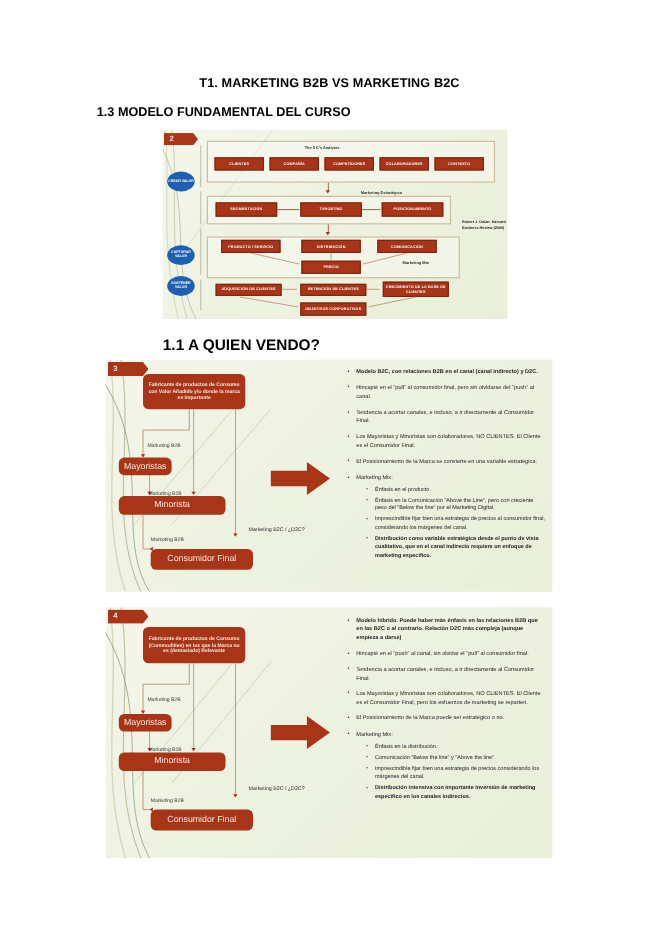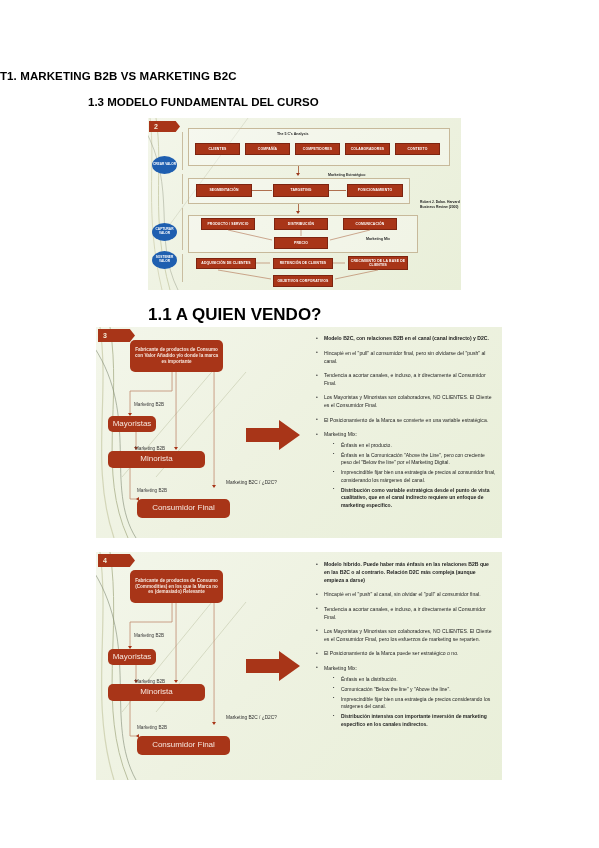--- a/index.html
+++ b/index.html
@@ -14,37 +14,37 @@
     color: #000;
     overflow: hidden;
     position: relative;
   }
 
   
   .doc-title {
     position: absolute;
     left: 0; right: 0;
     top: 70px;
-    text-align: left;
+    text-align: center;
     font-size: 11.5px;
     font-weight: bold;
     letter-spacing: .1px;
   }
   .sec-heading {
     position: absolute;
     left: 88px;
     top: 96px;
     font-size: 11.5px;
     font-weight: bold;
   }
   .sub-heading {
     position: absolute;
     left: 148px;
     top: 305px;
-    font-size: 17px;
+    font-size: 14px;
     font-weight: bold;
   }
 
   
   .slide {
     position: absolute;
     background: linear-gradient(135deg,#f3f6ea 0%,#eef2e1 45%,#e9efd9 100%);
     overflow: hidden;
     box-sizing: border-box;
   }

